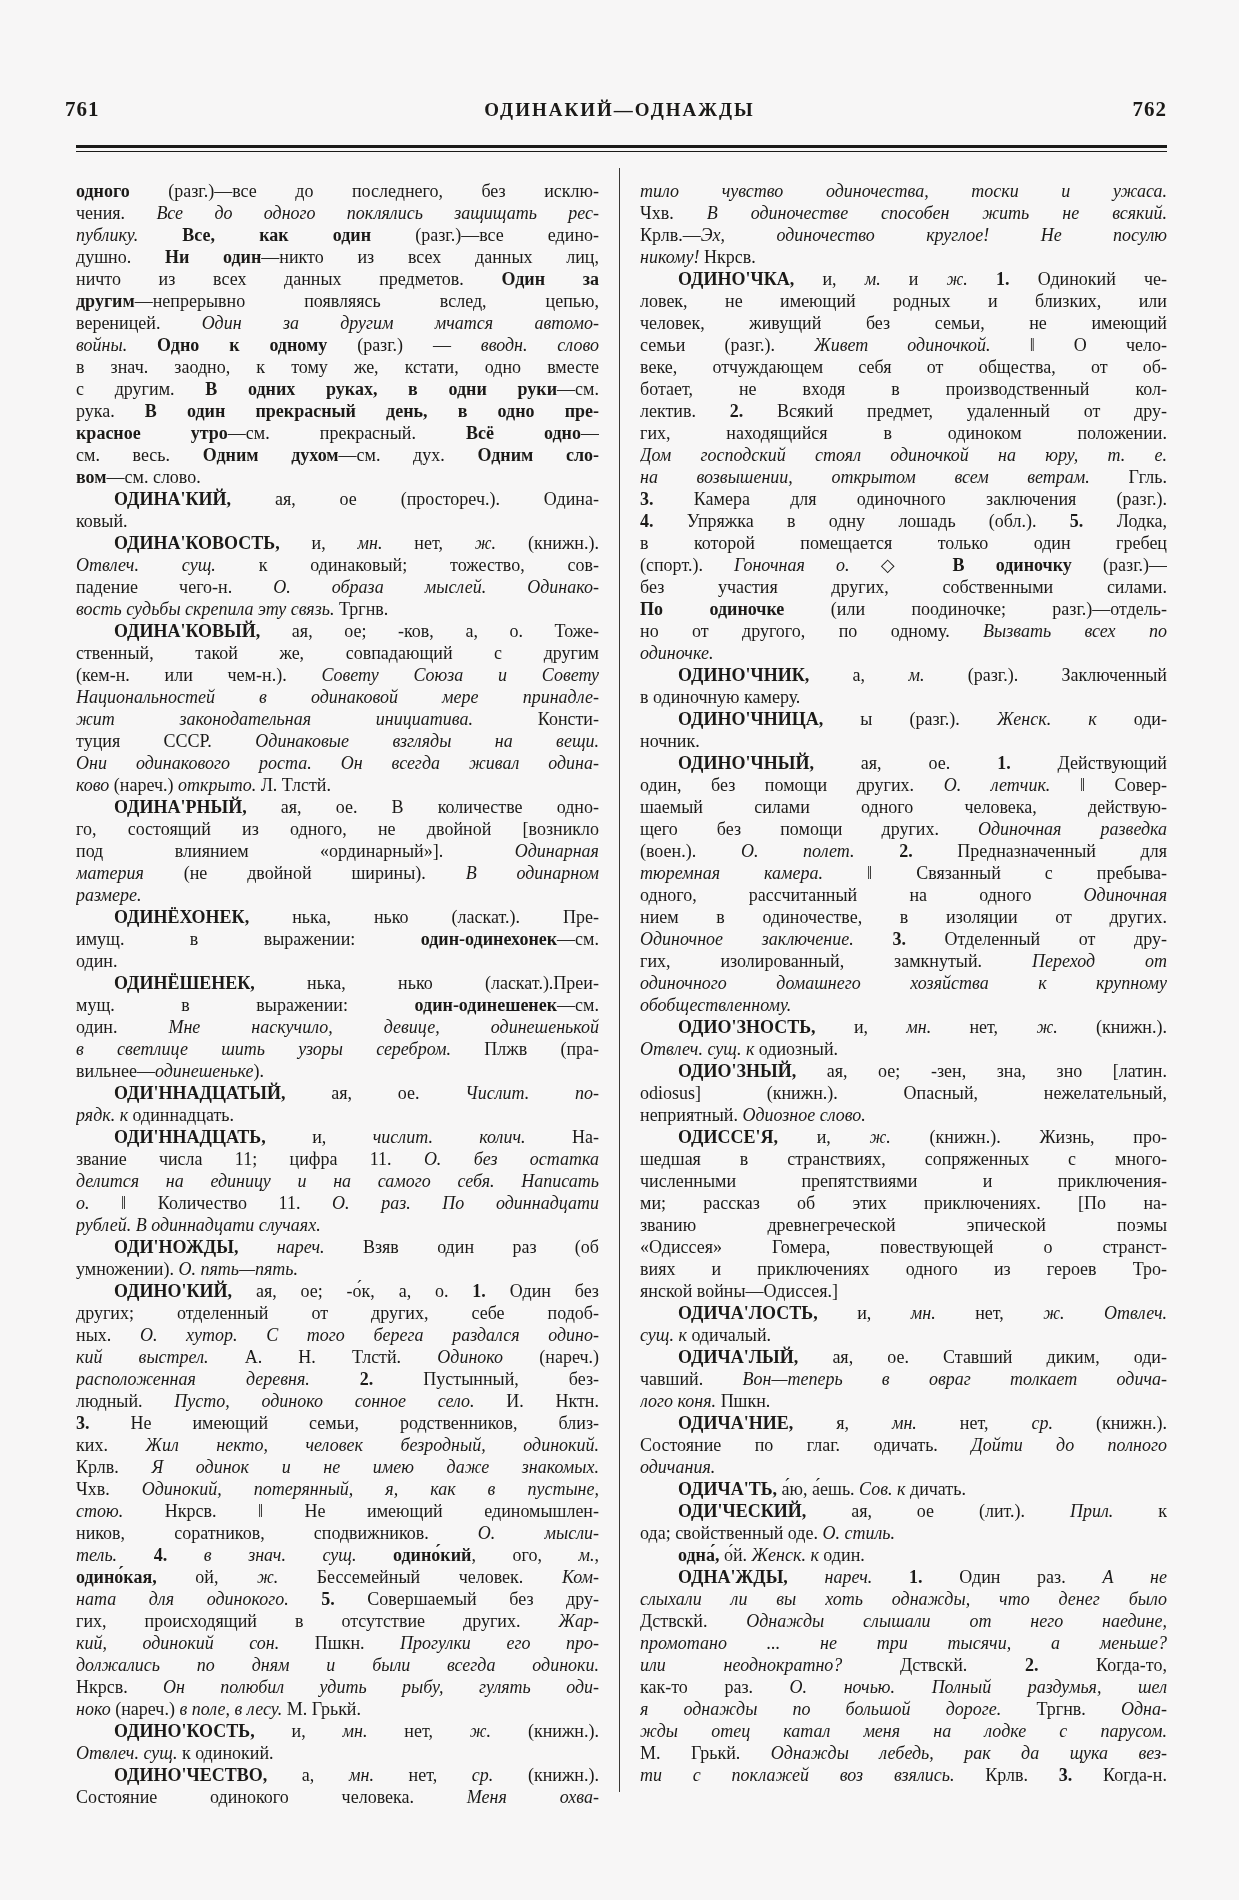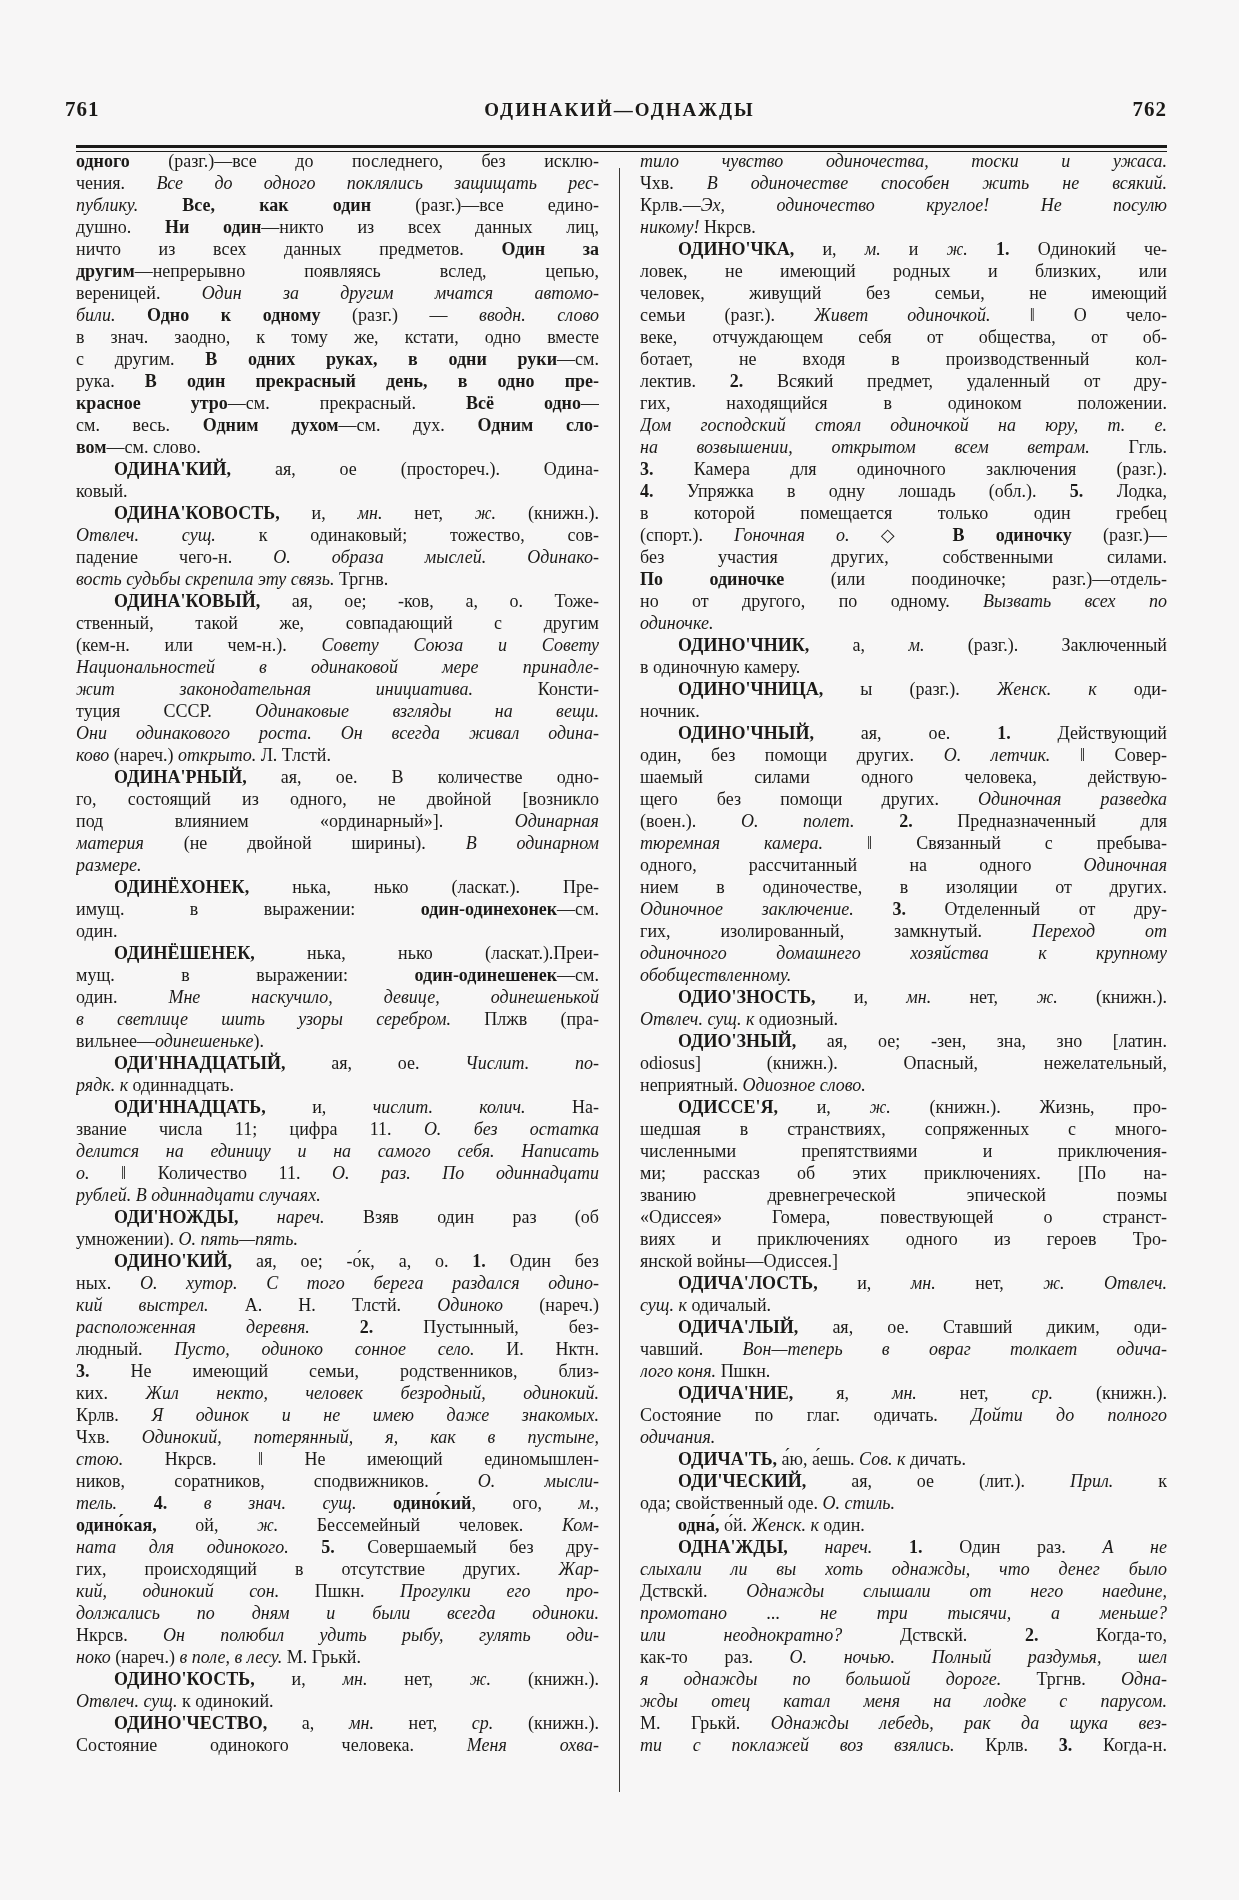--- a/index.html
+++ b/index.html
@@ -29,21 +29,21 @@
     height: 3px;
     border-top: 3px solid #1b1a18;
     border-bottom: 1px solid #1b1a18;
   }
   .col-rule {
     position: absolute; left: 619px; top: 168px;
     width: 1px; height: 1624px;
     background: #3a3835;
   }
   .col {
-    position: absolute; top: 150px;
+    position: absolute; top: 180px;
     font-size: 18px; line-height: 22px;
   }
   .col.left  { left: 76px;  width: 523px; }
   .col.right { left: 640px; width: 527px; }
   .line {
     text-align: justify;
     text-align-last: justify;
     white-space: nowrap;      
     overflow: hidden;
   }
@@ -63,21 +63,21 @@
   <div class="head-rule"></div>
   <div class="col-rule"></div>
   <div class="col left" id="col-left">
       <div class="line"><span class="b">одного</span><span class="n"> (разг.)—все до последнего, без исклю-</span></div>
       <div class="line"><span class="n">чения. </span><span class="i">Все до одного поклялись защищать рес-</span></div>
       <div class="line"><span class="i">публику.</span><span class="n"> </span><span class="b">Все, как один</span><span class="n"> (разг.)—все едино-</span></div>
       <div class="line"><span class="n">душно. </span><span class="b">Ни один</span><span class="n">—никто из всех данных лиц,</span></div>
       <div class="line"><span class="n">ничто из всех данных предметов. </span><span class="b">Один за</span></div>
       <div class="line"><span class="b">другим</span><span class="n">—непрерывно появляясь вслед, цепью,</span></div>
       <div class="line"><span class="n">вереницей. </span><span class="i">Один за другим мчатся автомо-</span></div>
-      <div class="line"><span class="i">били.</span><span class="n"> </span><span class="b">Одно к одному</span><span class="n"> (разг.) — </span><span class="i">вводн. слово</span></div>
+      <div class="line"><span class="i">войны.</span><span class="n"> </span><span class="b">Одно к одному</span><span class="n"> (разг.) — </span><span class="i">вводн. слово</span></div>
       <div class="line"><span class="n">в знач. заодно, к тому же, кстати, одно вместе</span></div>
       <div class="line"><span class="n">с другим. </span><span class="b">В одних руках, в одни руки</span><span class="n">—см.</span></div>
       <div class="line"><span class="n">рука. </span><span class="b">В один прекрасный день, в одно пре-</span></div>
       <div class="line"><span class="b">красное утро</span><span class="n">—см. прекрасный. </span><span class="b">Всё одно</span><span class="n">—</span></div>
       <div class="line"><span class="n">см. весь. </span><span class="b">Одним духом</span><span class="n">—см. дух. </span><span class="b">Одним сло-</span></div>
       <div class="line last"><span class="b">вом</span><span class="n">—см. слово.</span></div>
       <div class="line indent"><span class="b">ОДИНА'КИЙ,</span><span class="n"> ая, ое (простореч.). Одина-</span></div>
       <div class="line last"><span class="n">ковый.</span></div>
       <div class="line indent"><span class="b">ОДИНА'КОВОСТЬ,</span><span class="n"> и, </span><span class="i">мн.</span><span class="n"> нет, </span><span class="i">ж.</span><span class="n"> (книжн.).</span></div>
       <div class="line"><span class="i">Отвлеч. сущ.</span><span class="n"> к одинаковый; тожество, сов-</span></div>
@@ -107,20 +107,21 @@
       <div class="line indent"><span class="b">ОДИ'ННАДЦАТЫЙ,</span><span class="n"> ая, ое. </span><span class="i">Числит. по-</span></div>
       <div class="line last"><span class="i">рядк. к</span><span class="n"> одиннадцать.</span></div>
       <div class="line indent"><span class="b">ОДИ'ННАДЦАТЬ,</span><span class="n"> и, </span><span class="i">числит. колич.</span><span class="n"> На-</span></div>
       <div class="line"><span class="n">звание числа 11; цифра 11. </span><span class="i">О. без остатка</span></div>
       <div class="line"><span class="i">делится на единицу и на самого себя. Написать</span></div>
       <div class="line"><span class="i">о.</span><span class="n"> ‖ Количество 11. </span><span class="i">О. раз. По одиннадцати</span></div>
       <div class="line last"><span class="i">рублей. В одиннадцати случаях.</span></div>
       <div class="line indent"><span class="b">ОДИ'НОЖДЫ,</span><span class="n"> </span><span class="i">нареч.</span><span class="n"> Взяв один раз (об</span></div>
       <div class="line last"><span class="n">умножении). </span><span class="i">О. пять—пять.</span></div>
       <div class="line indent"><span class="b">ОДИНО'КИЙ,</span><span class="n"> ая, ое; -о́к, а, о. </span><span class="b">1.</span><span class="n"> Один без</span></div>
+      <div class="line"><span class="n">других; отделенный от других, себе подоб-</span></div>
       <div class="line"><span class="n">ных. </span><span class="i">О. хутор. С того берега раздался одино-</span></div>
       <div class="line"><span class="i">кий выстрел.</span><span class="n"> А. Н. Тлстй. </span><span class="i">Одиноко</span><span class="n"> (нареч.)</span></div>
       <div class="line"><span class="i">расположенная деревня.</span><span class="n"> </span><span class="b">2.</span><span class="n"> Пустынный, без-</span></div>
       <div class="line"><span class="n">людный. </span><span class="i">Пусто, одиноко сонное село.</span><span class="n"> И. Нктн.</span></div>
       <div class="line"><span class="b">3.</span><span class="n"> Не имеющий семьи, родственников, близ-</span></div>
       <div class="line"><span class="n">ких. </span><span class="i">Жил некто, человек безродный, одинокий.</span></div>
       <div class="line"><span class="n">Крлв. </span><span class="i">Я одинок и не имею даже знакомых.</span></div>
       <div class="line"><span class="n">Чхв. </span><span class="i">Одинокий, потерянный, я, как в пустыне,</span></div>
       <div class="line"><span class="i">стою.</span><span class="n"> Нкрсв. ‖ Не имеющий единомышлен-</span></div>
       <div class="line"><span class="n">ников, соратников, сподвижников. </span><span class="i">О. мысли-</span></div>

